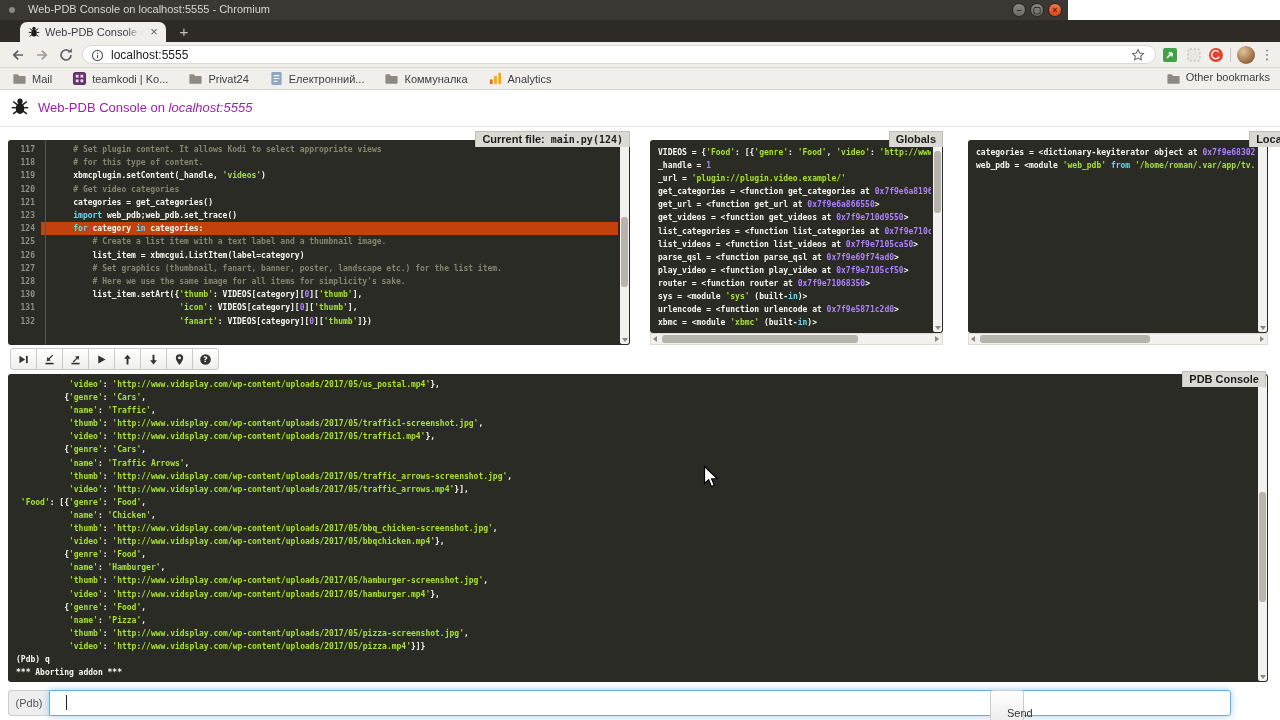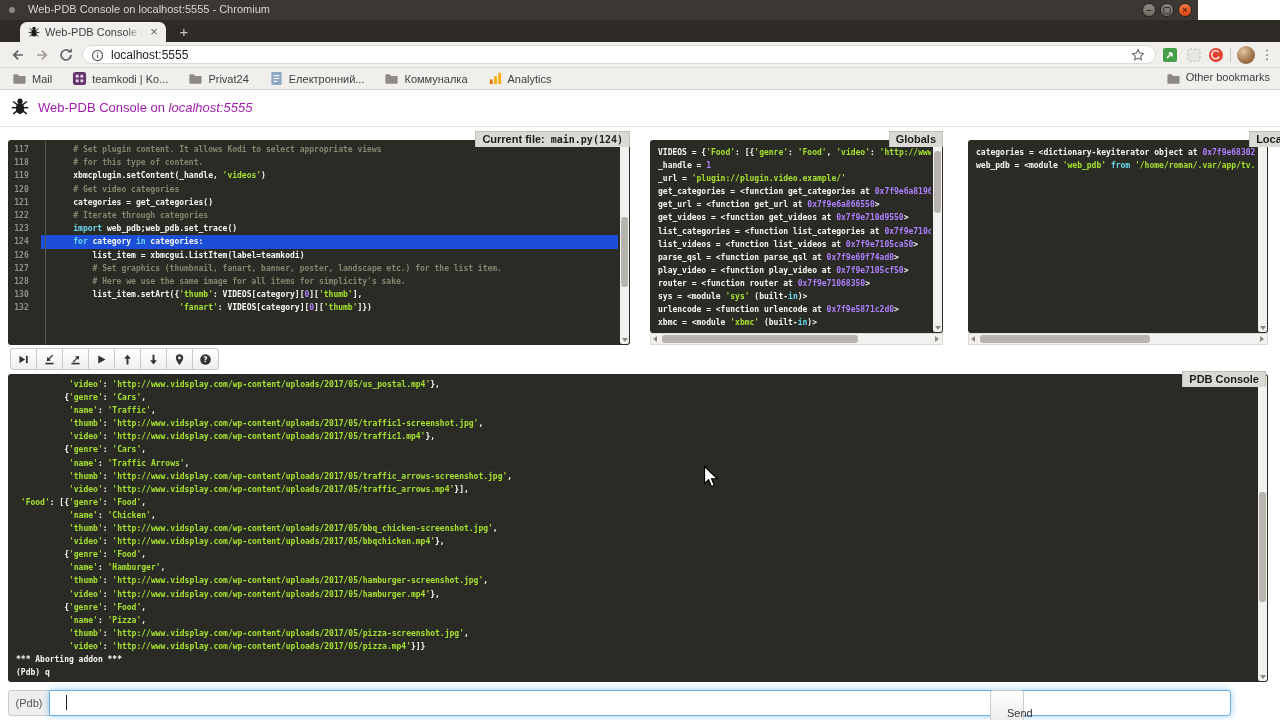--- a/index.html
+++ b/index.html
@@ -1,21 +1,21 @@
 <!DOCTYPE html>
 <html><head>
 <meta charset="utf-8">
 <style>
   html,body{margin:0;padding:0;}
   body{width:1280px;height:720px;position:relative;overflow:hidden;background:#fff;
        font-family:"Liberation Sans",sans-serif;-webkit-font-smoothing:antialiased;}
   .abs{position:absolute;}
 
   
-  .titlebar{left:0;top:0;width:1198px;height:20px;background:#3b3834;}
+  .titlebar{left:0;top:0;width:1068px;height:20px;background:#3b3834;}
   .title-dot{left:9px;top:7px;width:6px;height:6px;border-radius:50%;background:#8d8a84;}
   .win-title{left:28px;top:3px;font-size:11px;color:#d9d5cd;}
   .winbtn{top:3px;width:14px;height:14px;border-radius:50%;border:1px solid #27241f;
           box-sizing:border-box;background:linear-gradient(#8a8781,#6e6b65);cursor:default;}
   .winbtn span{position:absolute;left:0;top:0;right:0;bottom:0;color:#2e2b26;font-size:9px;
                line-height:12px;text-align:center;font-weight:bold;}
   .winbtn.close{background:linear-gradient(#f07746,#dd4814);}
   .winbtn.close span{color:#5e1f0d;}
 
   .tabstrip{left:0;top:20px;width:1280px;height:22px;background:#2e2b27;}
@@ -62,25 +62,25 @@
 
   .mono-line{white-space:pre;font-family:"DejaVu Sans Mono",monospace;font-weight:bold;
              font-size:8px;line-height:13.1px;height:13.1px;color:#f8f8f2;}
   .tk-c{color:#85866f;} .tk-s{color:#a6e22e;} .tk-k{color:#66d9ef;} .tk-n{color:#ae81ff;}
 
   
   #code-wrap{left:8px;top:131px;width:622px;height:214px;}
   #code-dark{top:9px;left:0;width:622px;height:205px;}
   #code-lines{position:absolute;left:0;top:3px;right:12px;}
   .code-row{display:flex;}
-  .code-row .ln{flex:none;width:27px;text-align:center;padding-right:6px;color:#8f9086;
+  .code-row .ln{flex:none;width:27px;text-align:right;padding-right:6px;color:#8f9086;
                 font-family:"DejaVu Sans Mono",monospace;font-size:8px;line-height:13.2px;font-weight:bold;}
   .code-row .lc{flex:1;padding-left:13px;white-space:pre;font-family:"DejaVu Sans Mono",monospace;
                 font-weight:bold;font-size:8px;line-height:13.2px;color:#f8f8f2;}
-  .code-row.current .lc{background:#1d4ed8;}
+  .code-row.current .lc{background:#c2410c;}
   #code-gutterline{left:37px;top:0;width:1px;height:205px;background:#56574e;}
 
   
   .vsb{position:absolute;top:1px;right:1px;width:9px;background:#f2f1ef;border-radius:2px;z-index:2;}
   .vsb-thumb{position:absolute;left:1px;width:7px;background:#b7b4ae;border-radius:3px;}
   .sb-up,.sb-down{position:absolute;left:0;width:9px;height:9px;}
   .sb-up{top:0;} .sb-down{bottom:0;}
   .sb-up::after,.sb-down::after{content:"";position:absolute;left:1.5px;border-left:3px solid transparent;border-right:3px solid transparent;}
   .sb-up::after{top:2px;border-bottom:4px solid #8b8880;}
   .sb-down::after{top:3px;border-top:4px solid #8b8880;}
@@ -324,46 +324,50 @@
         </div>
         <div class="code-row">
           <span class="ln">120</span>
           <span class="lc"><span class="tk-c">    # Get video categories</span></span>
         </div>
         <div class="code-row">
           <span class="ln">121</span>
           <span class="lc">    categories = get_categories()</span>
         </div>
         <div class="code-row">
-          <span class="ln">122</span>
-          <span class="lc"><span class="tk-c">    # Iterate through categories</span></span>
-        </div>
-        <div class="code-row">
           <span class="ln">123</span>
           <span class="lc">    <span class="tk-k">import</span> web_pdb;web_pdb.set_trace()</span>
         </div>
         <div class="code-row current">
           <span class="ln">124</span>
           <span class="lc">    <span class="tk-k">for</span> category <span class="tk-k">in</span> categories:</span>
         </div>
         <div class="code-row">
+          <span class="ln">125</span>
+          <span class="lc"><span class="tk-c">        # Create a list item with a text label and a thumbnail image.</span></span>
+        </div>
+        <div class="code-row">
           <span class="ln">126</span>
-          <span class="lc">        list_item = xbmcgui.ListItem(label=teamkodi)</span>
+          <span class="lc">        list_item = xbmcgui.ListItem(label=category)</span>
         </div>
         <div class="code-row">
           <span class="ln">127</span>
           <span class="lc"><span class="tk-c">        # Set graphics (thumbnail, fanart, banner, poster, landscape etc.) for the list item.</span></span>
         </div>
         <div class="code-row">
           <span class="ln">128</span>
           <span class="lc"><span class="tk-c">        # Here we use the same image for all items for simplicity's sake.</span></span>
         </div>
         <div class="code-row">
           <span class="ln">130</span>
           <span class="lc">        list_item.setArt({<span class="tk-s">'thumb'</span>: VIDEOS[category][<span class="tk-n">0</span>][<span class="tk-s">'thumb'</span>],</span>
+        </div>
+        <div class="code-row">
+          <span class="ln">131</span>
+          <span class="lc">                          <span class="tk-s">'icon'</span>: VIDEOS[category][<span class="tk-n">0</span>][<span class="tk-s">'thumb'</span>],</span>
         </div>
         <div class="code-row">
           <span class="ln">132</span>
           <span class="lc">                          <span class="tk-s">'fanart'</span>: VIDEOS[category][<span class="tk-n">0</span>][<span class="tk-s">'thumb'</span>]})</span>
         </div>
       </div>
     <div class="abs" id="code-gutterline"></div>
     <div class="vsb" style="height:203px;">
       <div class="sb-up"></div>
       <div class="vsb-thumb" style="top:76px;height:70px;"></div>
@@ -505,22 +509,22 @@
         <div class="mono-line">           <span class="tk-s">'thumb'</span>: <span class="tk-s">'http://www.vidsplay.com/wp-content/uploads/2017/05/bbq_chicken-screenshot.jpg'</span>,</div>
         <div class="mono-line">           <span class="tk-s">'video'</span>: <span class="tk-s">'http://www.vidsplay.com/wp-content/uploads/2017/05/bbqchicken.mp4'</span>},</div>
         <div class="mono-line">          {<span class="tk-s">'genre'</span>: <span class="tk-s">'Food'</span>,</div>
         <div class="mono-line">           <span class="tk-s">'name'</span>: <span class="tk-s">'Hamburger'</span>,</div>
         <div class="mono-line">           <span class="tk-s">'thumb'</span>: <span class="tk-s">'http://www.vidsplay.com/wp-content/uploads/2017/05/hamburger-screenshot.jpg'</span>,</div>
         <div class="mono-line">           <span class="tk-s">'video'</span>: <span class="tk-s">'http://www.vidsplay.com/wp-content/uploads/2017/05/hamburger.mp4'</span>},</div>
         <div class="mono-line">          {<span class="tk-s">'genre'</span>: <span class="tk-s">'Food'</span>,</div>
         <div class="mono-line">           <span class="tk-s">'name'</span>: <span class="tk-s">'Pizza'</span>,</div>
         <div class="mono-line">           <span class="tk-s">'thumb'</span>: <span class="tk-s">'http://www.vidsplay.com/wp-content/uploads/2017/05/pizza-screenshot.jpg'</span>,</div>
         <div class="mono-line">           <span class="tk-s">'video'</span>: <span class="tk-s">'http://www.vidsplay.com/wp-content/uploads/2017/05/pizza.mp4'</span>}]}</div>
+        <div class="mono-line">(Pdb) q</div>
         <div class="mono-line">*** Aborting addon ***</div>
-        <div class="mono-line">(Pdb) q</div>
       </div>
     <div class="vsb" style="height:306px;">
       <div class="sb-up"></div>
       <div class="vsb-thumb" style="top:117px;height:110px;"></div>
       <div class="sb-down"></div>
     </div>
   </div>
 </div>
 
 <div class="abs" id="prompt-bar">

